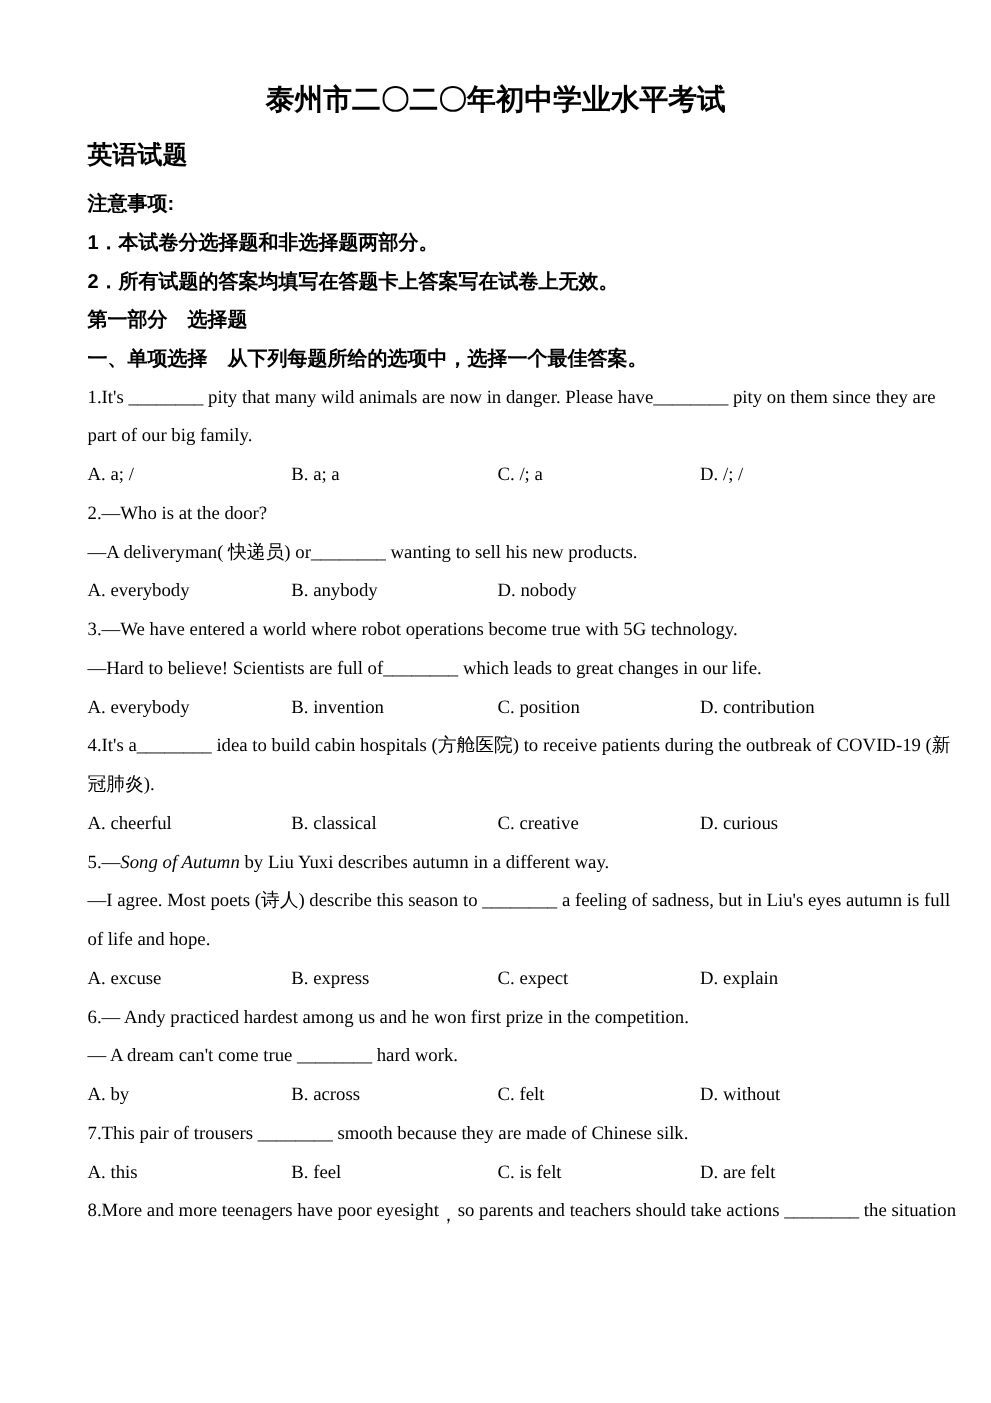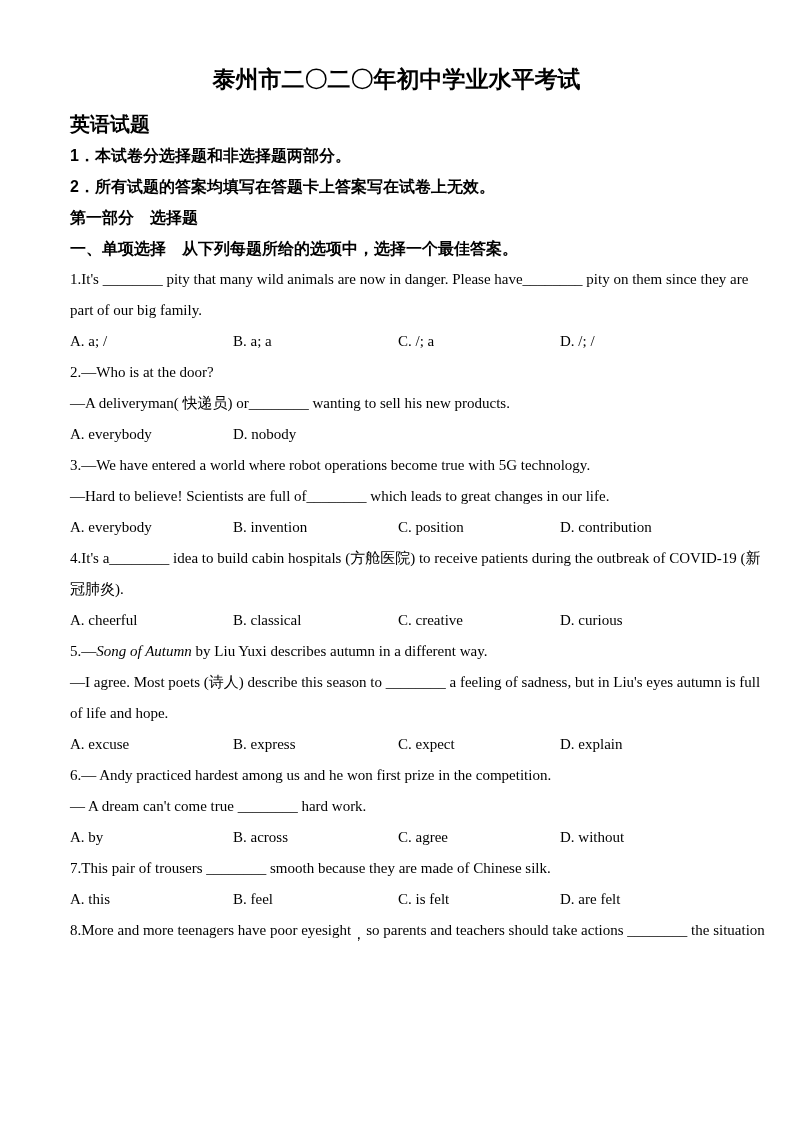--- a/index.html
+++ b/index.html
@@ -59,20 +59,21 @@
   .final-line { margin-top: 10px; }
 </style>
 </head>
 <body>
 
 <div class="page">
 
   <h1 class="title">泰州市二〇二〇年初中学业水平考试</h1>
   <h2 class="subtitle">英语试题</h2>
 
+  <div class="hd first">注意事项:</div>
   <div class="hd">1．本试卷分选择题和非选择题两部分。</div>
   <div class="hd">2．所有试题的答案均填写在答题卡上答案写在试卷上无效。</div>
   <div class="hd">第一部分　选择题</div>
   <div class="hd">一、单项选择　从下列每题所给的选项中，选择一个最佳答案。</div>
 
   <section>
     <div class="line stretch">1.It's ________ pity that many wild animals are now in danger. Please have________ pity on them since they are</div>
     <div class="line">part of our big family.</div>
     <div class="opts">
       <span>A. a; /</span>
@@ -80,20 +81,21 @@
       <span>C. /; a</span>
       <span>D. /; /</span>
     </div>
   </section>
 
   <section>
     <div class="line">2.—Who is at the door?</div>
     <div class="line">—A deliveryman( 快递员) or________ wanting to sell his new products.</div>
     <div class="opts">
       <span>A. everybody</span>
+      <span>B. anybody</span>
       <span>D. nobody</span>
     </div>
   </section>
 
   <section>
     <div class="line">3.—We have entered a world where robot operations become true with 5G technology.</div>
     <div class="line">—Hard to believe! Scientists are full of________ which leads to great changes in our life.</div>
     <div class="opts">
       <span>A. everybody</span>
       <span>B. invention</span>
@@ -124,21 +126,21 @@
       <span>D. explain</span>
     </div>
   </section>
 
   <section>
     <div class="line">6.— Andy practiced hardest among us and he won first prize in the competition.</div>
     <div class="line">— A dream can't come true ________ hard work.</div>
     <div class="opts">
       <span>A. by</span>
       <span>B. across</span>
-      <span>C. agree</span>
+      <span>C. felt</span>
       <span>D. without</span>
     </div>
   </section>
 
   <section>
     <div class="line">7.This pair of trousers ________ smooth because they are made of Chinese silk.</div>
     <div class="opts">
       <span>A. this</span>
       <span>B. feel</span>
       <span>C. is felt</span>

